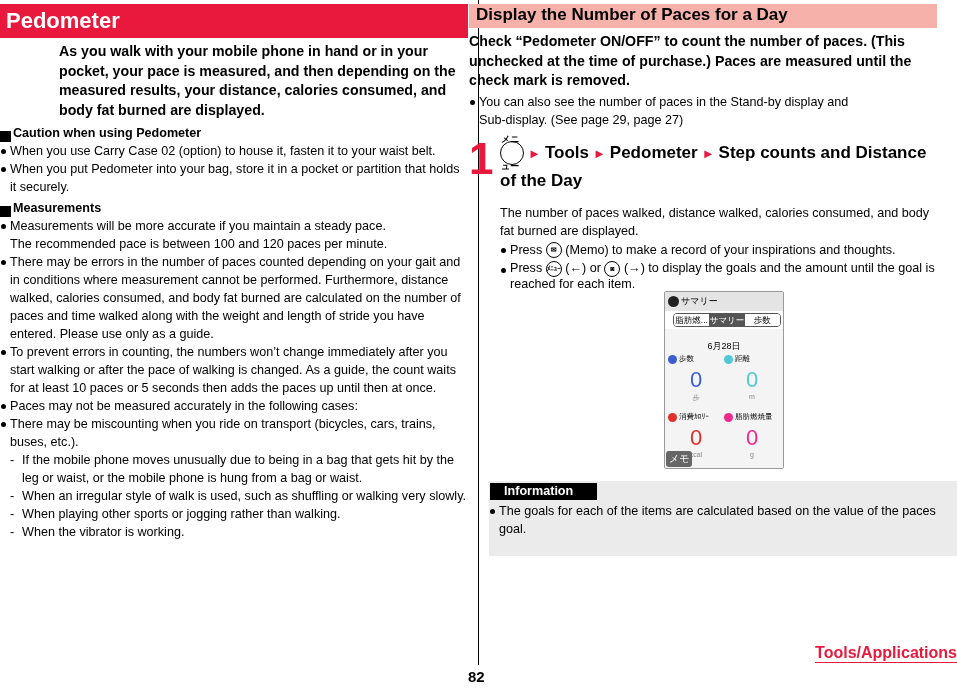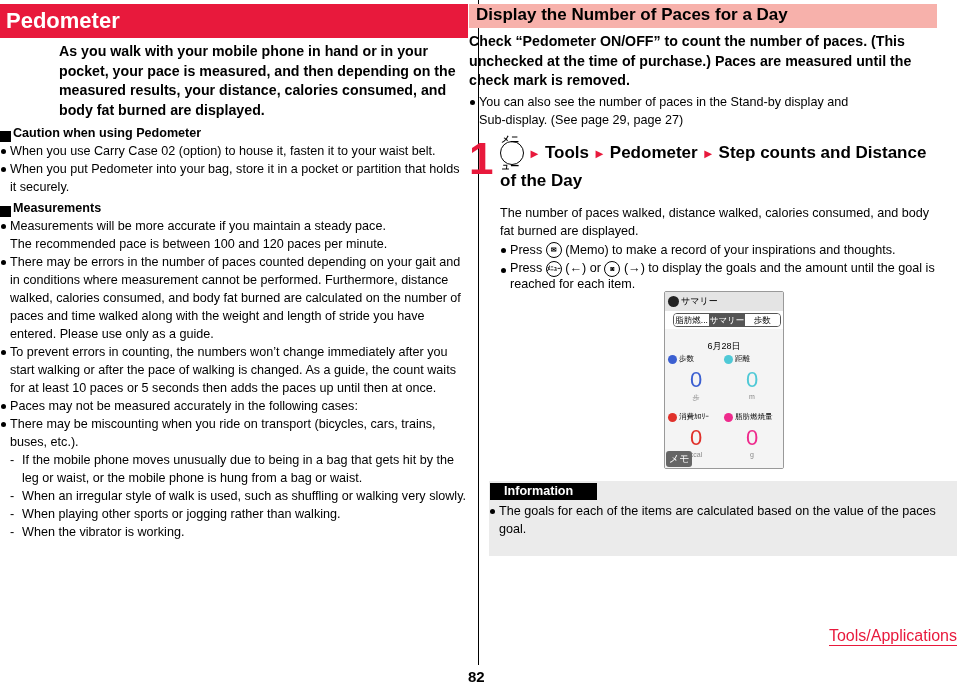--- a/index.html
+++ b/index.html
@@ -48,21 +48,21 @@
     .ph-label .c { width: 9px; height: 9px; border-radius: 50%; margin-right: 2px; }
     .ph-val { text-align: center; font-size: 22px; line-height: 26px; margin-top: 2px; }
     .ph-unit { text-align: center; font-size: 7px; color: #888; }
     .ph-memo { position: absolute; left: 1px; bottom: 1px; background: #666; color: #fff; font-size: 10px; padding: 1px 3px; border-radius: 3px; }
 
     .info-box { position: absolute; left: 489px; top: 481px; width: 468px; height: 75px; background: #ebebeb; }
     .info-tag { display: inline-block; background: #000; color: #fff; font-weight: bold; font-size: 12.6px; padding: 0 14px; line-height: 17px; margin-left: 1px; width: 107px; }
     .info-box .bullet { margin-top: 2px; }
 
     .page-num { position: absolute; left: 468px; top: 668px; font-weight: bold; font-size: 15px; }
-    .section-link { position: absolute; right: 0; top: 627px; color: #e8193c; font-weight: normal; font-size: 16px; border-bottom: 1.5px solid #e8193c; line-height: 18px; }
+    .section-link { position: absolute; right: 0; top: 644px; color: #e8193c; font-weight: bold; font-size: 16px; border-bottom: 1.5px solid #e8193c; line-height: 18px; }
   </style>
 </head>
 <body>
 
 <div class="divider"></div>
 
 <div class="col-left">
   <div class="title-bar">Pedometer</div>
   <div class="lead">As you walk with your mobile phone in hand or in your pocket, your pace is measured, and then depending on the measured results, your distance, calories consumed, and body fat burned are displayed.</div>
 

